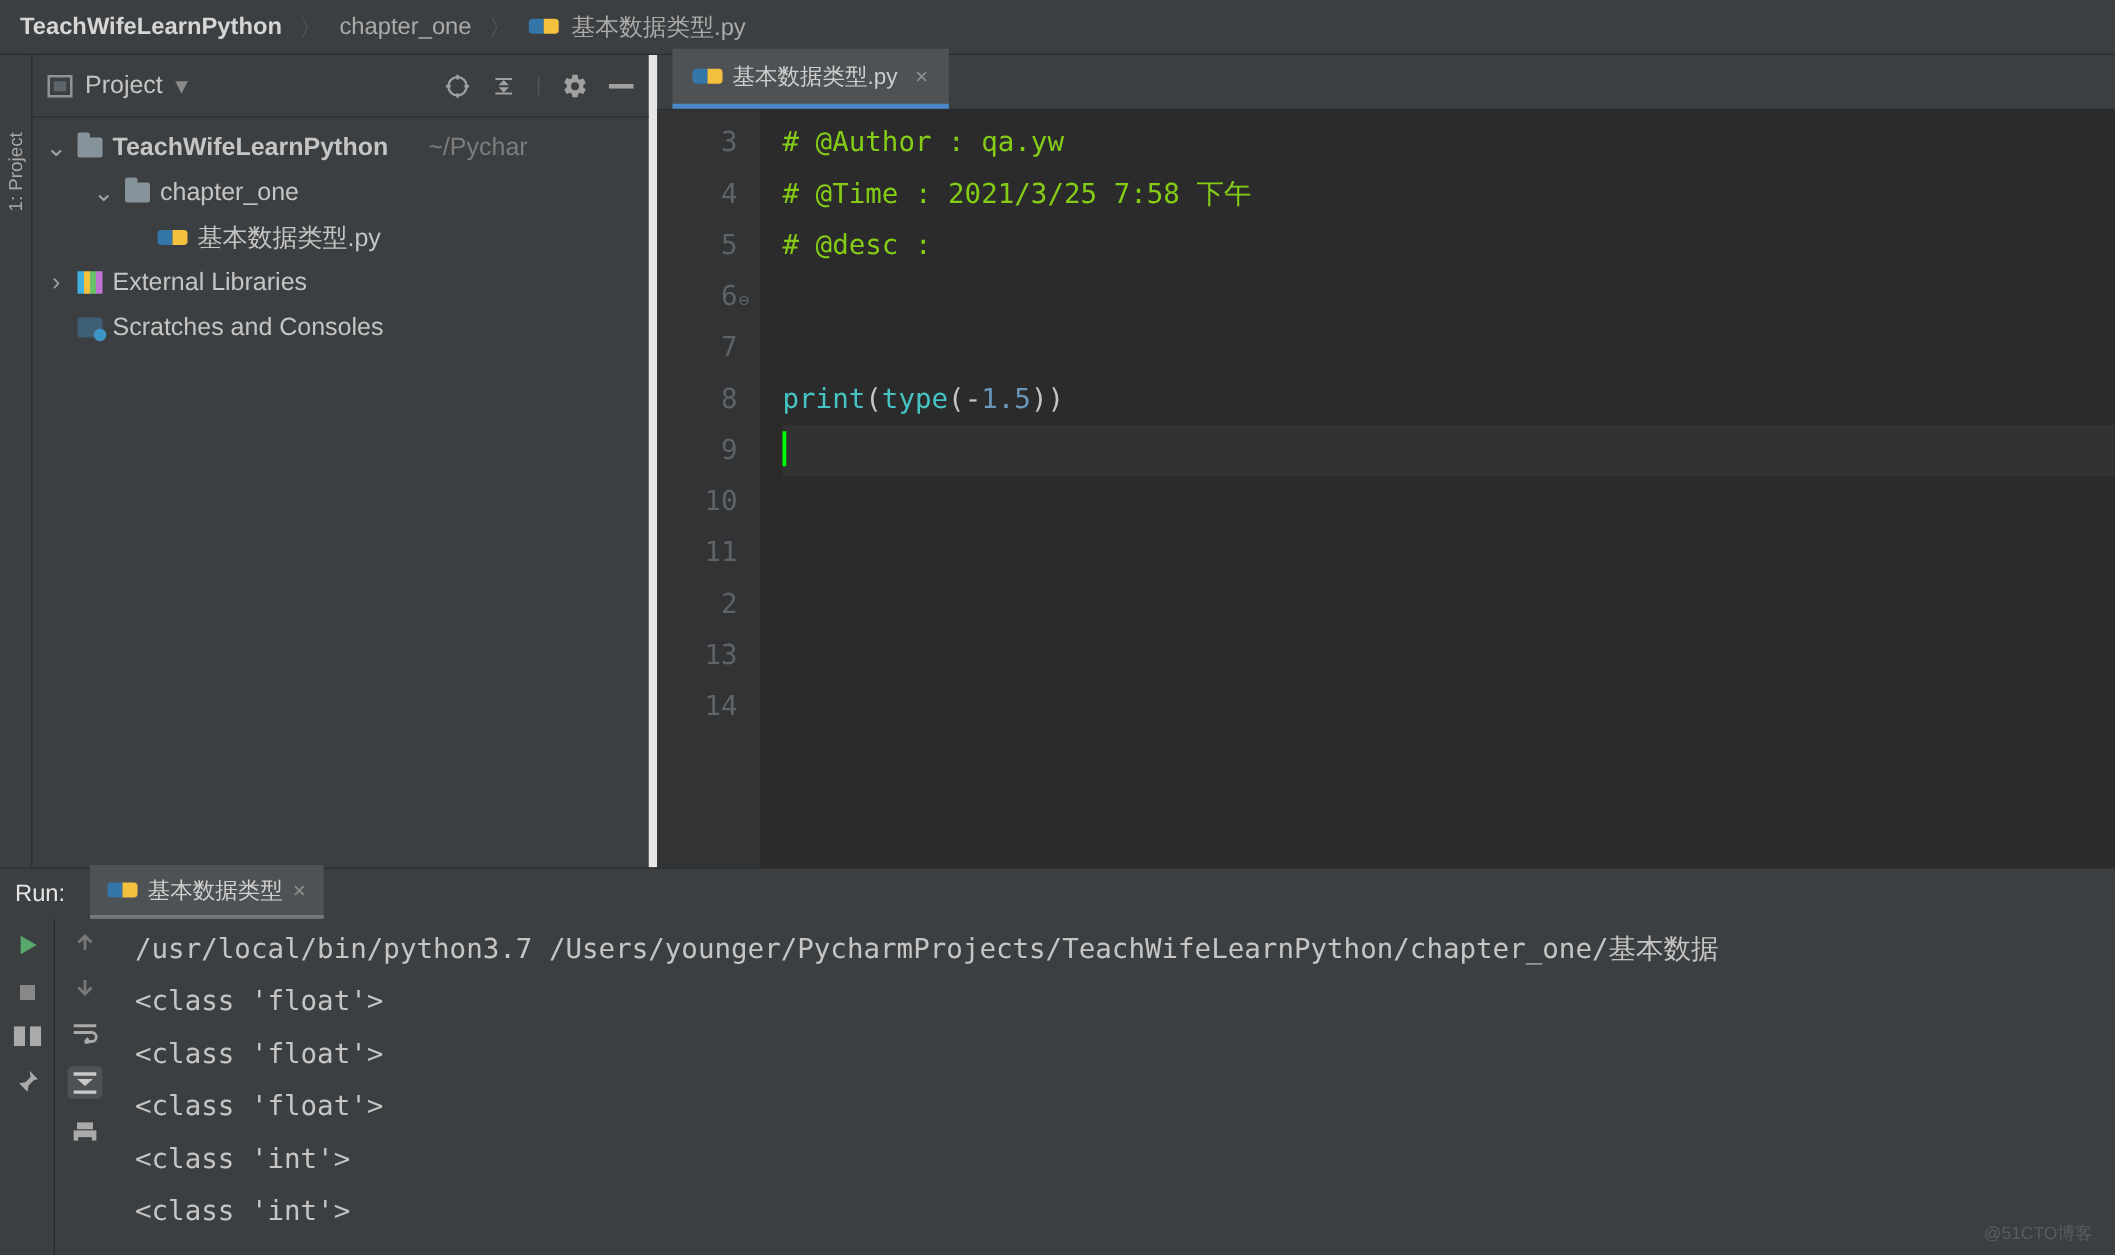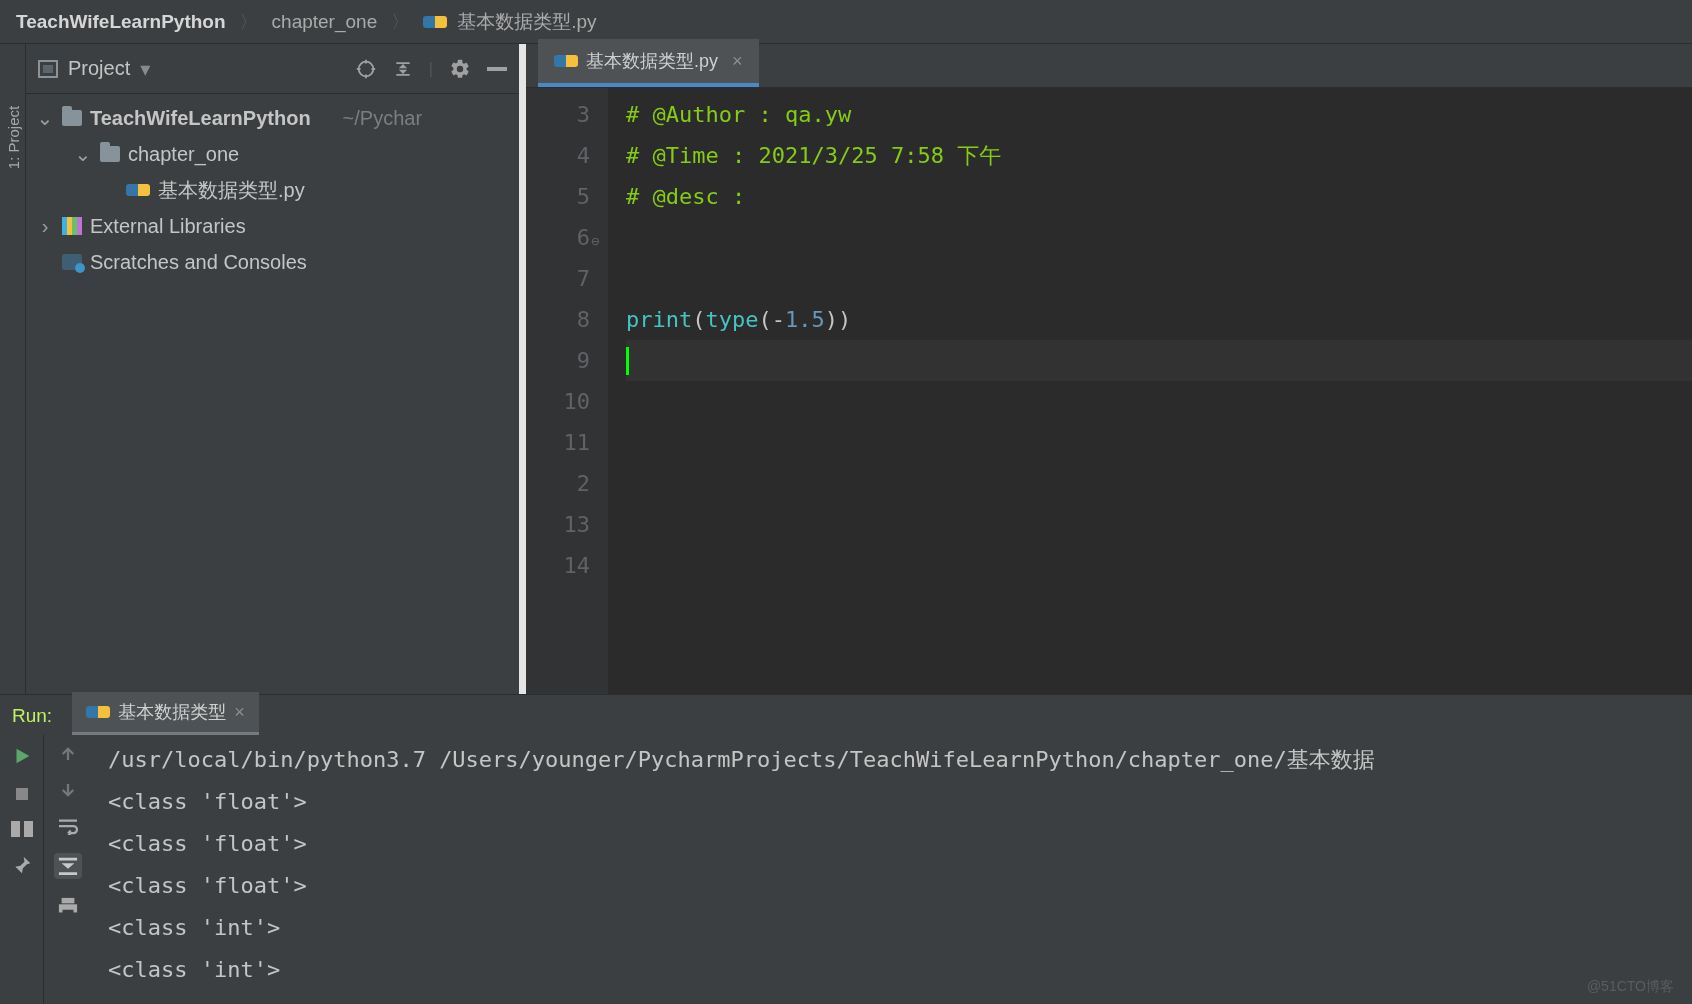--- a/index.html
+++ b/index.html
@@ -49,21 +49,21 @@
   .c-fn { color: #46c3c3; }
   .c-paren { color: #c5c5c5; }
   .c-num { color: #6897bb; }
   .c-op { color: #c5c5c5; }
   .caret { display:inline-block; width:3px; height:28px; background:#00ff00; vertical-align:middle; margin-top:-3px;}
   .fold-marker { position: absolute; left: -17px; top: 133px; color: #606366; font-size: 14px; }
 
   
   .run-panel { height: 310px; border-top: 1px solid #2b2d2e; display: flex; flex-direction: column; background: #3c3f41; }
   .run-header { height: 40px; display: flex; align-items: flex-end; padding-left: 12px; gap: 20px; }
-  .run-header .run-lbl { font-size: 19px; color: #bef264; padding-bottom: 8px;}
+  .run-header .run-lbl { font-size: 19px; color: #e5e5e5; padding-bottom: 8px;}
   .run-tab { display: flex; align-items: center; gap: 8px; padding: 8px 14px; background: #4e5254; font-size: 18px; color: #d0d0d0; border-bottom: 3px solid #747a80; }
   .run-tab .close { color: #8e8e8e; }
   .run-body { flex: 1; display: flex; }
   .run-toolbar { width: 44px; display: flex; flex-direction: column; align-items: center; padding-top: 10px; gap: 18px; border-right: 1px solid #2b2d2e;}
   .run-toolbar2 { width: 48px; display: flex; flex-direction: column; align-items: center; padding-top: 10px; gap: 18px; }
   .run-toolbar svg, .run-toolbar2 svg { }
   .active-tool { background:#4e5254; border-radius:4px; padding:3px;}
   .console { flex: 1; font-family: "Menlo","Consolas",monospace; font-size: 22px; line-height: 42px; padding: 4px 0 0 16px; color: #c5c5c5; white-space: pre; overflow: hidden; }
 
   .watermark { position: absolute; right: 18px; bottom: 8px; font-size: 14px; color: #5a5d5f; }

